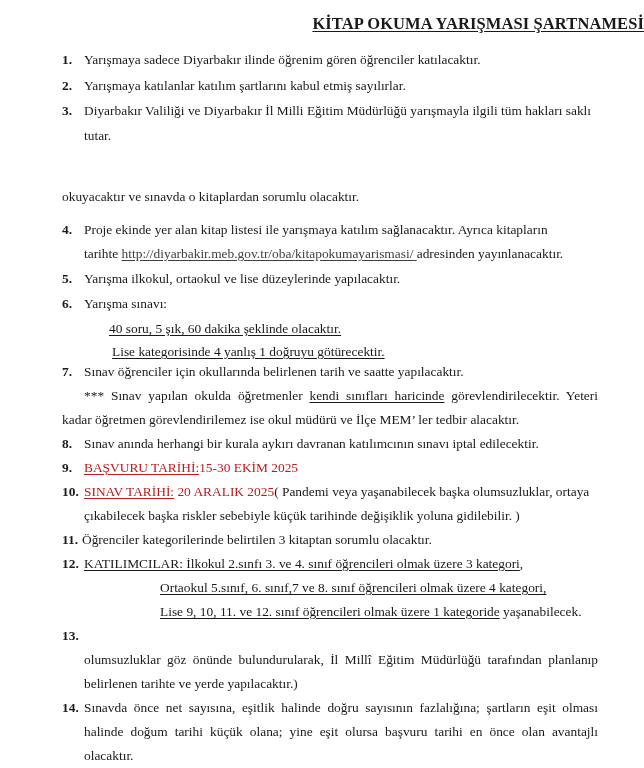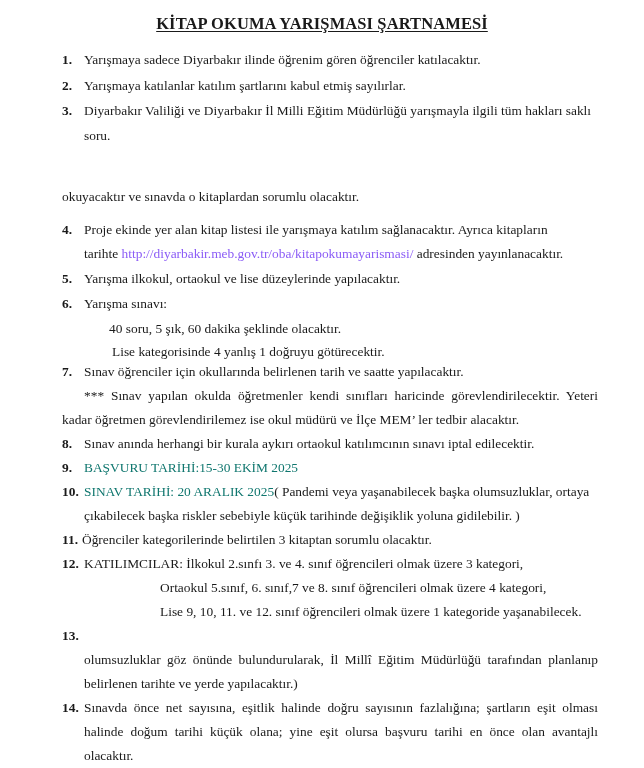--- a/index.html
+++ b/index.html
@@ -5,46 +5,46 @@
     html, body { margin: 0; padding: 0; background: #ffffff; }
     body {
       width: 644px; height: 768px; overflow: hidden;
       font-family: "Liberation Serif", "DejaVu Serif", serif;
       color: #1a1a1a;
       font-size: 13.4px;
     }
     .page { position: relative; width: 644px; height: 768px; }
     .title {
       position: absolute; left: 0; right: 0; top: 14px;
-      text-align: center; font-weight: bold; font-size: 16.5px;
+      text-align: right; font-weight: bold; font-size: 16.5px;
       text-decoration: underline; text-underline-offset: 2px;
       letter-spacing: 0.1px;
     }
     .line { position: absolute; white-space: nowrap; line-height: 16px; }
     .num { position: absolute; font-weight: bold; }
-    .u { text-underline-offset: 2px; }
-    .red { color: #0f766e; }
-    .link { color: #8b5cf6; text-underline-offset: 2px; }
+    .u { text-decoration: underline; text-underline-offset: 2px; }
+    .red { color: #b91c1c; }
+    .link { color: #404040; text-decoration: underline; text-underline-offset: 2px; }
     .just { text-align: justify; text-align-last: justify; white-space: normal; }
   </style>
 </head>
 <body>
 
 <div class="page">
   <div class="title">KİTAP OKUMA YARIŞMASI ŞARTNAMESİ</div>
 
   <span class="num line" style="left:62px;top:52px">1.</span>
   <span class="line" style="left:84px;top:52px">Yarışmaya sadece Diyarbakır ilinde öğrenim gören öğrenciler katılacaktır.</span>
 
   <span class="num line" style="left:62px;top:78px">2.</span>
   <span class="line" style="left:84px;top:78px">Yarışmaya katılanlar katılım şartlarını kabul etmiş sayılırlar.</span>
 
   <span class="num line" style="left:62px;top:103px">3.</span>
   <span class="line" style="left:84px;top:103px">Diyarbakır Valiliği ve Diyarbakır İl Milli Eğitim Müdürlüğü yarışmayla ilgili tüm hakları saklı</span>
-  <span class="line" style="left:84px;top:128px">soru.</span>
+  <span class="line" style="left:84px;top:128px">tutar.</span>
 
   <div class="line" style="left:62px;top:190px;line-height:14px">okuyacaktır ve sınavda o kitaplardan sorumlu olacaktır.</div>
 
   <span class="num line" style="left:62px;top:222px">4.</span>
   <span class="line" style="left:84px;top:222px">Proje ekinde yer alan kitap listesi ile yarışmaya katılım sağlanacaktır. Ayrıca kitapların</span>
   <span class="line" style="left:84px;top:246px">
     <span>tarihte </span><span class="link">http://diyarbakir.meb.gov.tr/oba/kitapokumayarismasi/ </span><span>adresinden yayınlanacaktır.</span>
   </span>
 
   <span class="num line" style="left:62px;top:271px">5.</span>
@@ -56,21 +56,21 @@
   <span class="line u" style="left:112px;top:344px">Lise kategorisinde 4 yanlış 1 doğruyu götürecektir.</span>
 
   <span class="num line" style="left:62px;top:364px">7.</span>
   <span class="line" style="left:84px;top:364px">Sınav öğrenciler için okullarında belirlenen tarih ve saatte yapılacaktır.</span>
   <div class="line just" style="left:84px;top:388px;width:514px">
     <span>*** Sınav yapılan okulda öğretmenler </span><span class="u">kendi sınıfları haricinde</span><span> görevlendirilecektir. Yeteri</span>
   </div>
   <span class="line" style="left:62px;top:412px">kadar öğretmen görevlendirilemez ise okul müdürü ve İlçe MEM’ ler tedbir alacaktır.</span>
 
   <span class="num line" style="left:62px;top:436px">8.</span>
-  <span class="line" style="left:84px;top:436px">Sınav anında herhangi bir kurala aykırı ortaokul katılımcının sınavı iptal edilecektir.</span>
+  <span class="line" style="left:84px;top:436px">Sınav anında herhangi bir kurala aykırı davranan katılımcının sınavı iptal edilecektir.</span>
 
   <span class="num line" style="left:62px;top:460px">9.</span>
   <span class="line red" style="left:84px;top:460px">
     <span class="u">BAŞVURU TARİHİ:</span><span>15-30 EKİM 2025</span>
   </span>
 
   <span class="num line" style="left:62px;top:484px">10.</span>
   <span class="line" style="left:84px;top:484px">
     <span class="red u">SINAV TARİHİ:</span><span class="red"> 20 ARALIK 2025</span><span>( Pandemi veya yaşanabilecek başka olumsuzluklar, ortaya</span>
   </span>

